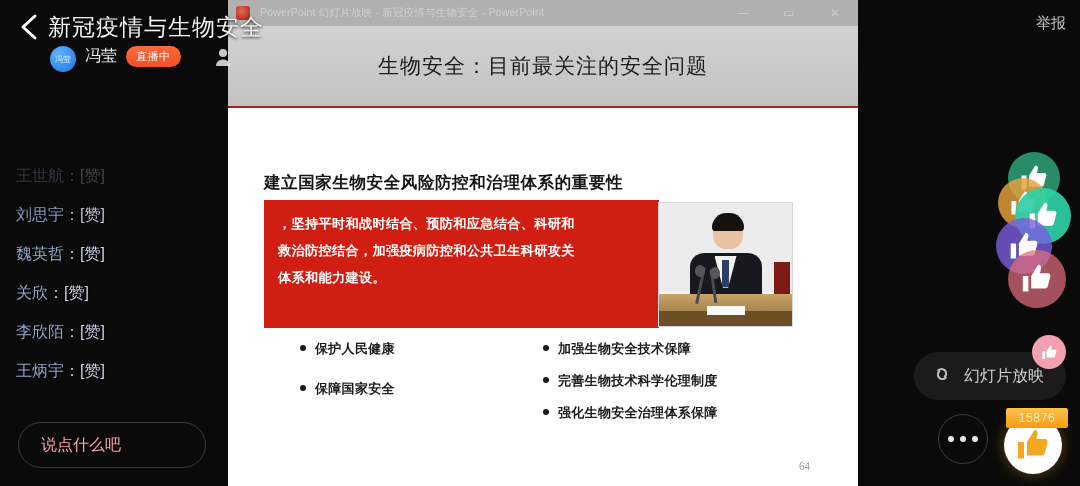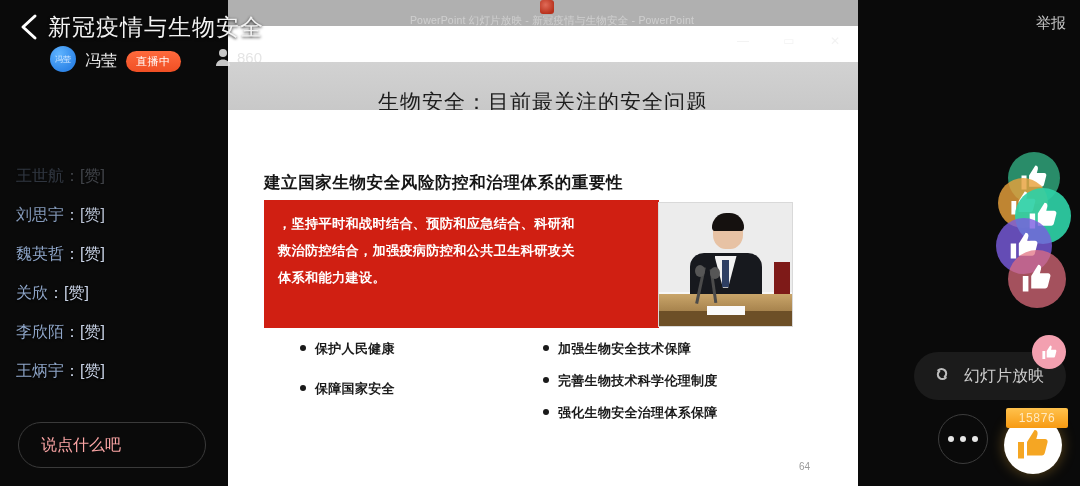--- a/index.html
+++ b/index.html
@@ -10,21 +10,21 @@
 
   
   .live-bg { position:absolute; inset:0; background:#0a0a0a; }
 
   
   .live-header { position:absolute; left:0; top:0; width:300px; height:90px; z-index:30; }
   .back-icon { position:absolute; left:16px; top:12px; width:26px; height:30px; cursor:pointer; }
   .back-icon svg { display:block; }
   .live-title { position:absolute; left:48px; top:12px; font-size:23px; color:#f2f2f2;
                 white-space:nowrap; letter-spacing:1px; text-shadow:0 1px 3px rgba(0,0,0,.9); }
-  .host-row { position:absolute; left:50px; top:46px; display:flex; align-items:flex-end; gap:9px; }
+  .host-row { position:absolute; left:50px; top:46px; display:flex; align-items:flex-start; gap:9px; }
   .host-avatar { width:26px; height:26px; border-radius:50%;
                  background:radial-gradient(circle at 35% 30%, #5fb4ff, #2f86e8 70%);
                  display:flex; align-items:center; justify-content:center;
                  font-size:8px; color:#cfe6ff; overflow:hidden; }
   .host-name { font-size:16px; color:#ececec; white-space:nowrap; }
   .live-badge { background:linear-gradient(180deg,#ff6a3d,#f04f24); color:#fff;
                 font-size:11px; padding:3px 10px; border-radius:11px; white-space:nowrap;
                 letter-spacing:.5px; }
   .viewer-box { position:absolute; left:215px; top:48px; display:flex; align-items:center; gap:6px; }
   .viewer-icon { width:16px; height:18px; opacity:.85; }
@@ -75,33 +75,33 @@
                 background:linear-gradient(180deg,#ffc24d,#f79a12); border-radius:2px;
                 display:flex; align-items:center; justify-content:center; z-index:29; }
   .like-count span { font-size:12px; color:#ffe9bf; letter-spacing:.6px; }
 
   
   .ppt-win { position:absolute; left:228px; top:0; width:630px; height:486px;
              background:#fff; z-index:15; overflow:hidden; }
 
   .ppt-titlebar { position:absolute; left:0; top:0; width:100%; height:26px;
                   background:rgba(128,128,128,.62); display:flex; align-items:center;
-                  padding:0 0 0 8px;flex-direction:column; }
+                  padding:0 0 0 8px; }
   .ppt-logo { width:14px; height:14px; border-radius:3px;
               background:radial-gradient(circle at 40% 35%, #e06b58, #b7301b 75%); flex:0 0 auto; }
   .ppt-title { margin-left:10px; font-size:10.5px; color:#e2e2e2; opacity:.62; white-space:nowrap;
                letter-spacing:.2px; }
   .ppt-wbtns { margin-left:auto; display:flex; align-items:center; }
   .wbtn { width:46px; height:26px; display:flex; align-items:center; justify-content:center;
           color:#e8e8e8; opacity:.55; font-size:12px; cursor:pointer; }
 
   .ppt-slidehead { position:absolute; left:0; top:26px; width:100%; height:82px;
                    background:linear-gradient(180deg,#d2d2d2,#c2c2c2);
                    display:flex; align-items:center; justify-content:center;
-                   border-bottom:2.5px solid #b01f12;margin-top:36px; }
+                   border-bottom:2.5px solid #b01f12; }
   .ppt-slidehead-txt { font-size:21px; color:#1c1c1c; letter-spacing:1px; }
 
   .ppt-body { position:absolute; left:0; top:110px; width:100%; height:376px; background:#fff; }
 
   .slide-h2 { position:absolute; left:36px; top:62px; font-size:16.5px; font-weight:bold;
               color:#161616; letter-spacing:.6px; }
 
   .quote-box { position:absolute; left:36px; top:90px; width:395px; height:128px;
                background:#d01f12; padding:10px 14px 0 14px; }
   .quote-line { font-size:13.2px; font-weight:bold; color:#fff; line-height:27px;

